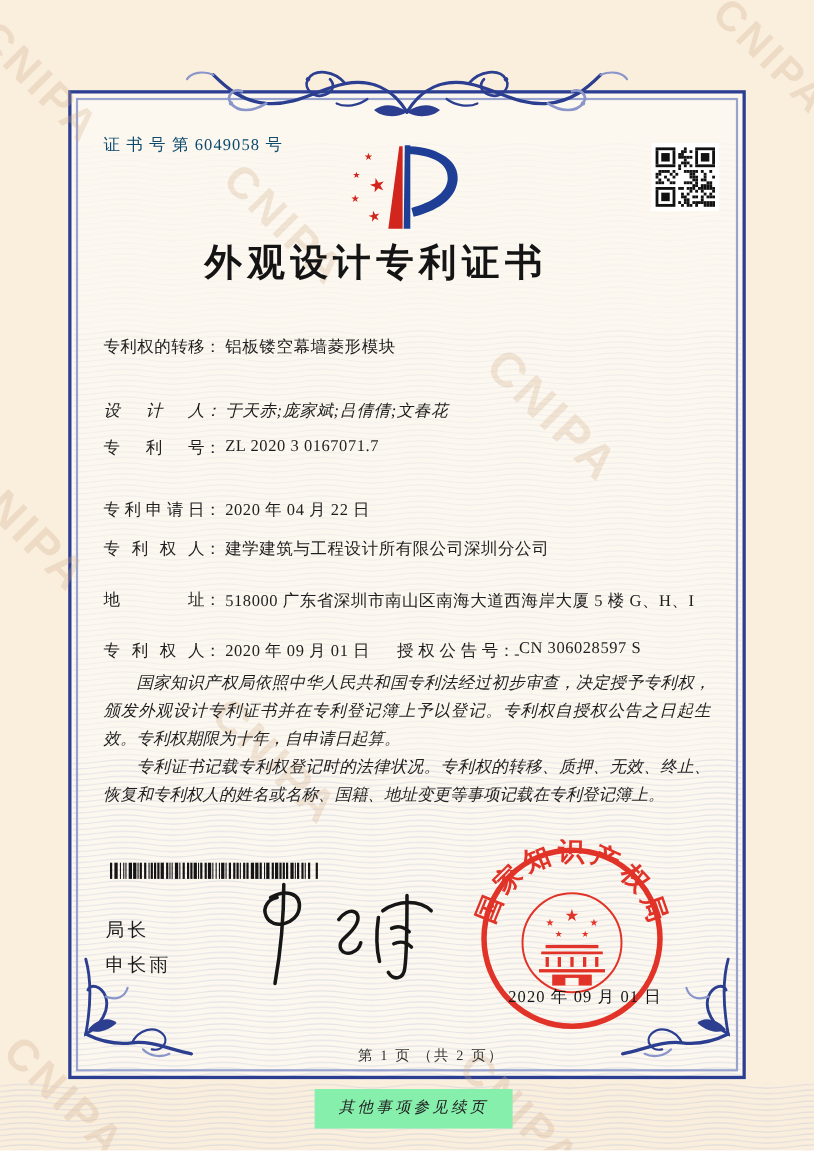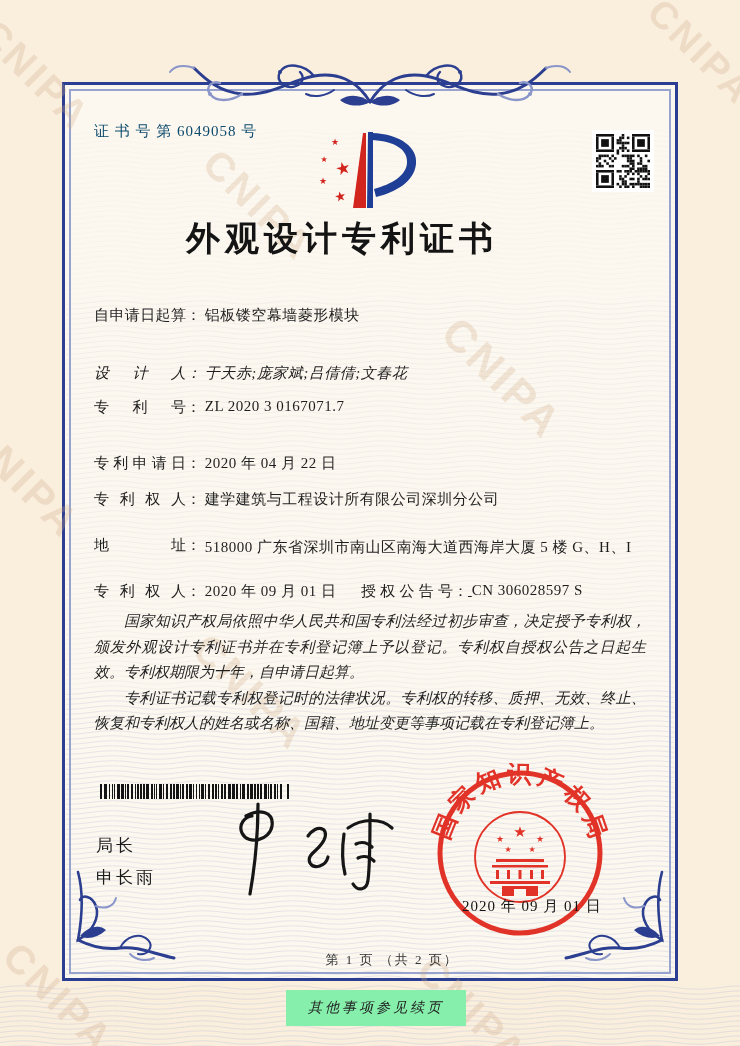--- a/index.html
+++ b/index.html
@@ -253,21 +253,21 @@
         <rect x="50.28571428571429" y="55.42857142857143" width="2.5714285714285716" height="2.5714285714285716"></rect>
         <rect x="52.85714285714286" y="55.42857142857143" width="2.5714285714285716" height="2.5714285714285716"></rect>
         <rect x="55.42857142857143" y="55.42857142857143" width="2.5714285714285716" height="2.5714285714285716"></rect>
       </g>
   </svg>
 
   <div class="content title">外观设计专利证书</div>
 
   <div class="content fields">
     <div class="frow" style="top:0;">
-      <span class="flabel">自申请日起算</span><span class="fcolon">：</span>
+      <span class="flabel">专利权的转移</span><span class="fcolon">：</span>
       <span class="fvalue">铝板镂空幕墙菱形模块</span>
     </div>
     <div class="frow" style="top:58px;font-style:italic;">
       <span class="flabel">设计人</span><span class="fcolon">：</span>
       <span class="fvalue">于天赤;庞家斌;吕倩倩;文春花</span>
     </div>
     <div class="frow" style="top:92px;">
       <span class="flabel">专利号</span><span class="fcolon">：</span>
       <span class="fvalue">ZL 2020 3 0167071.7</span>
     </div>

